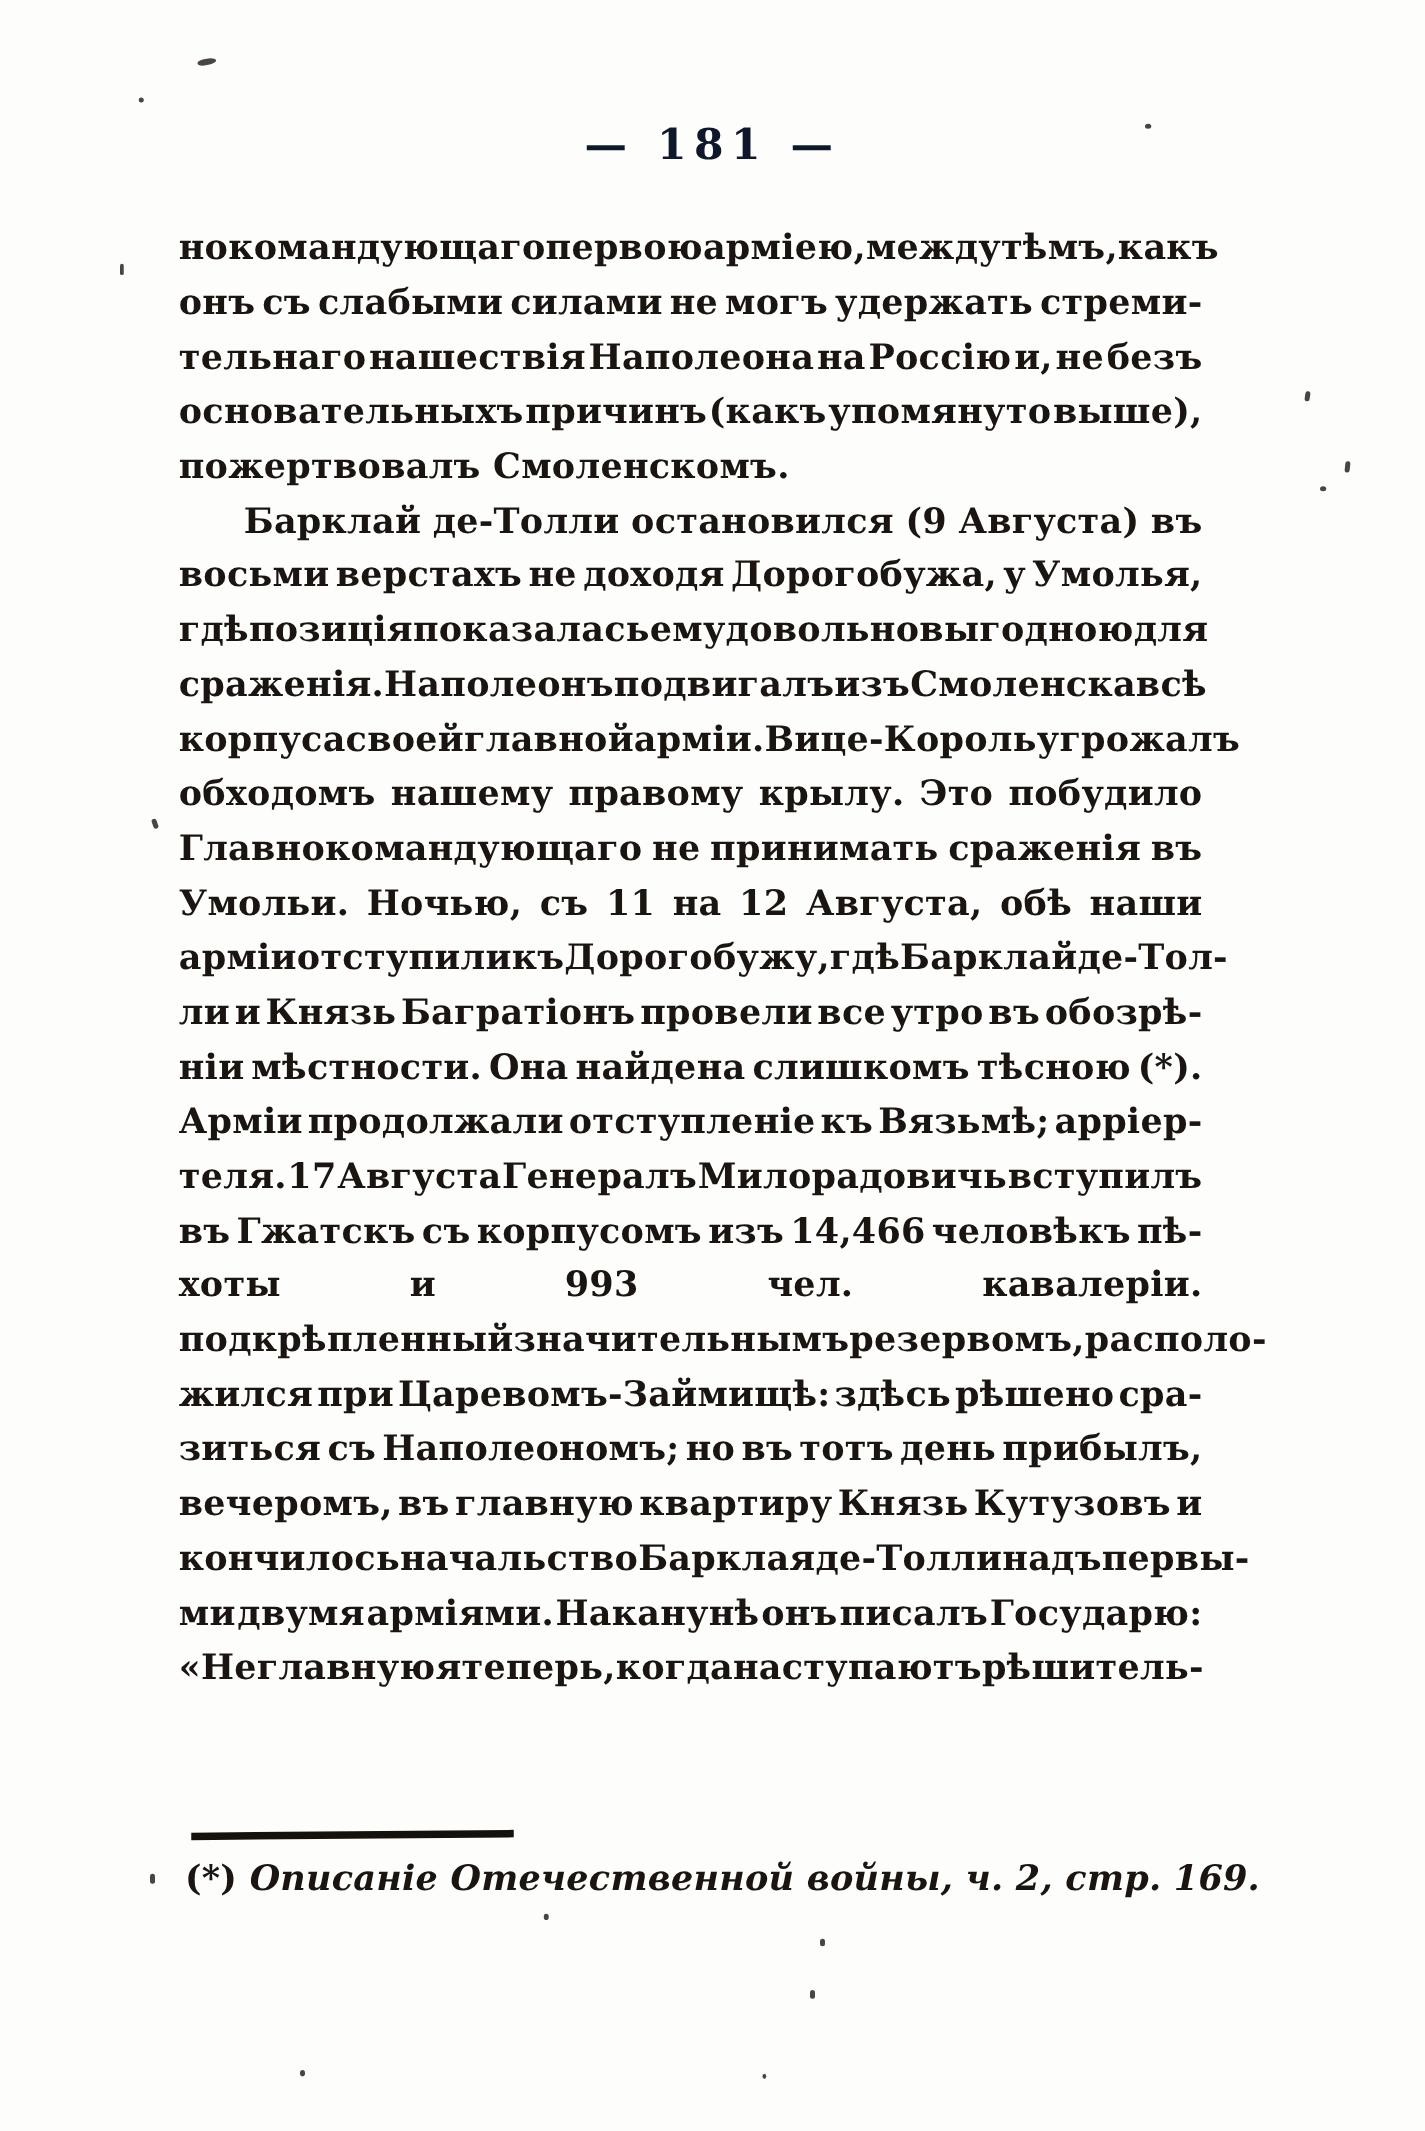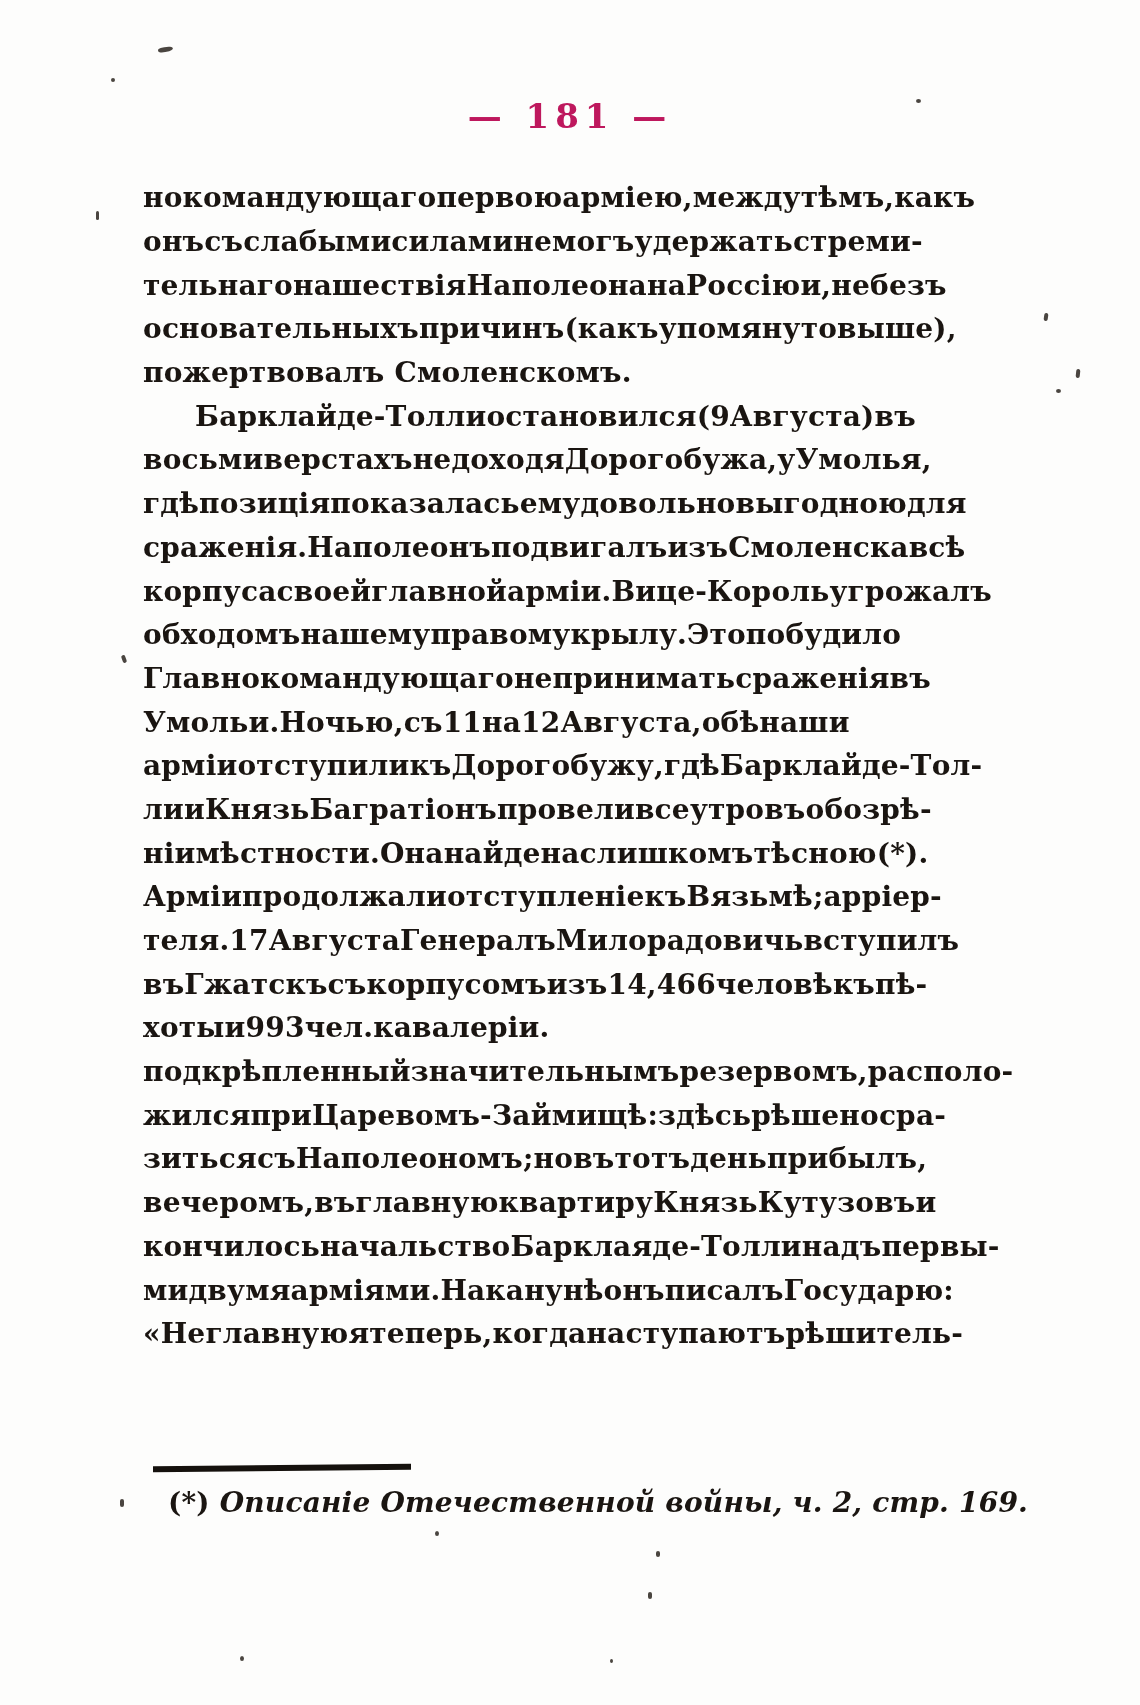--- a/index.html
+++ b/index.html
@@ -11,33 +11,33 @@
     color:#1a1511;
     overflow:hidden;
   }
   .page-header{
     position:absolute;
     top:96px;left:160px;width:820px;
     text-align:center;
     font-size:34px;
     font-weight:700;
     letter-spacing:6px;
-    color:#be185d;
+    color:#0f172a;
   }
   .body-text{
     position:absolute;
     top:176px;left:143px;width:819px;
     font-size:28px;
     font-weight:700;
     letter-spacing:0.2px;
   }
   .line{
     height:43.7px;
     display:flex;
-    justify-content:flex-start;
+    justify-content:space-between;
     align-items:center;
     white-space:nowrap;
   }
   .line.noj{
     display:block;
     line-height:43.7px;
   }
   .line.indent{padding-left:52px;}
   .footnote-rule{
     position:absolute;
@@ -45,21 +45,20 @@
     background:#15110d;
     transform:rotate(-0.5deg);
   }
   .footnote{
     position:absolute;
     top:1486px;left:148px;width:820px;
     font-size:28px;
     font-weight:700;
     letter-spacing:0.2px;
     white-space:nowrap;
-    margin-left:20px;
   }
   .footnote .fn-text{font-style:italic;}
   .speck{
     position:absolute;
     background:#2a241e;
     border-radius:50%;
     opacity:0.85;
   }
 </style>
 </head>

